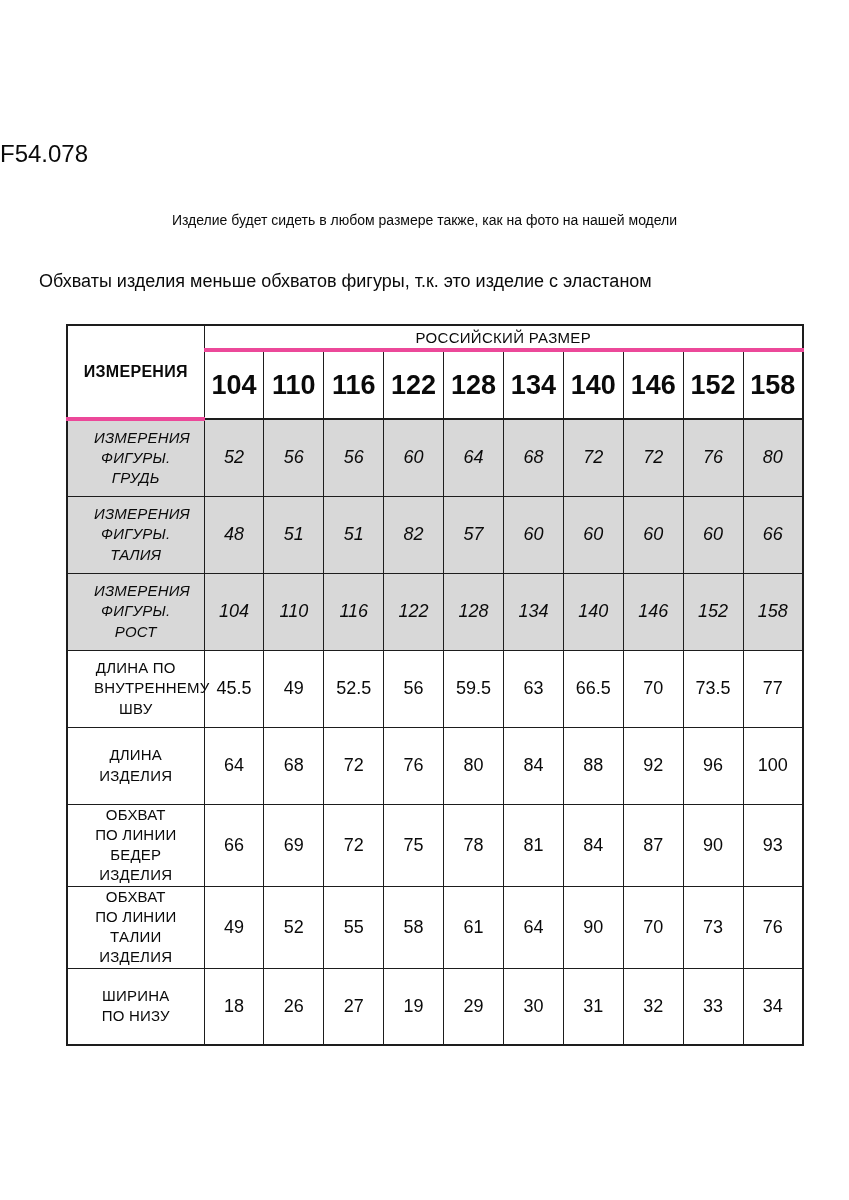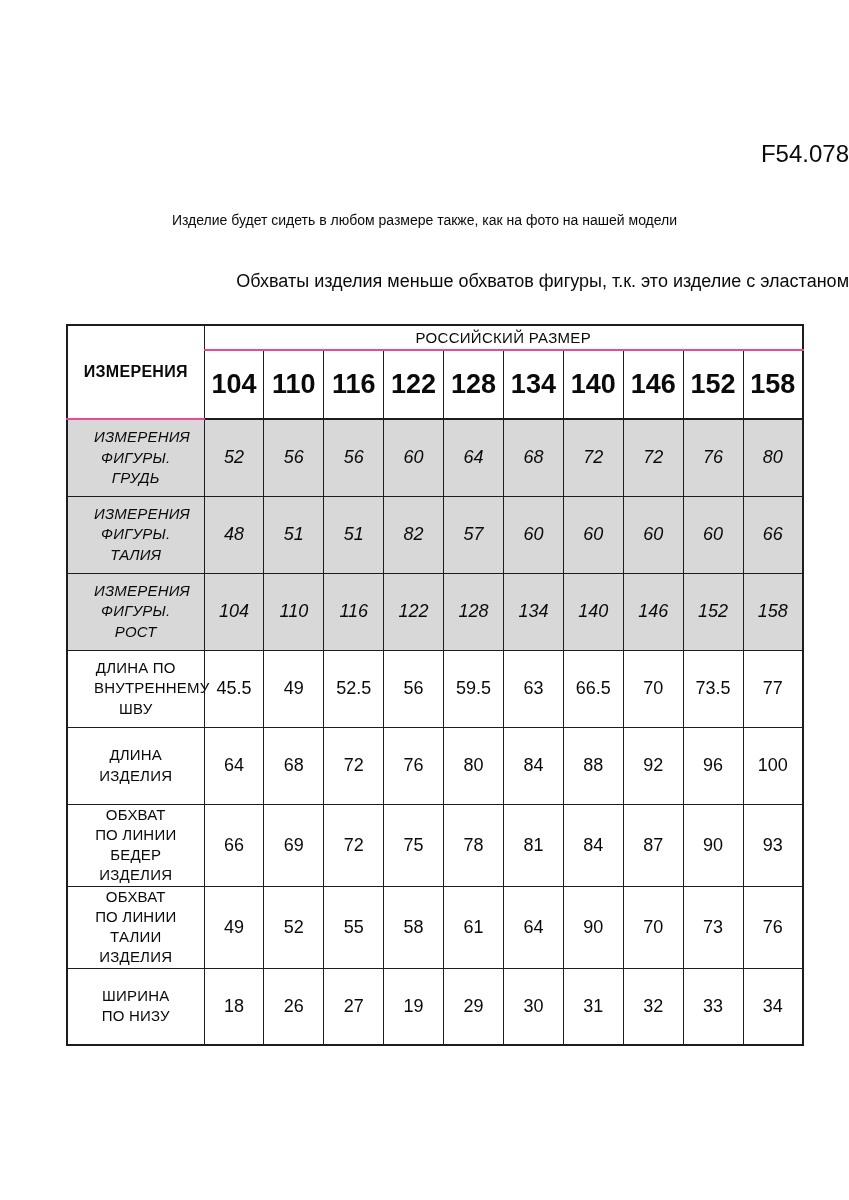--- a/index.html
+++ b/index.html
@@ -17,36 +17,37 @@
   .title {
     font-size: 35px;
     font-weight: 400;
     letter-spacing: 0.5px;
     text-align: center;
     margin: 0;
   }
   .article {
     font-size: 24px;
     font-weight: 400;
-    text-align: right;
+    text-align: left;
     margin-top: 56px;
   }
   .subtitle {
     font-size: 14px;
     font-weight: 400;
     text-align: center;
     line-height: 1.5;
     margin: 42px auto 0;
     width: 700px;
   }
   .note {
     font-size: 18px;
     font-weight: 400;
-    text-align: right;
+    text-align: left;
     margin-top: 40px;
+    padding-left: 39px;
   }
 
   table.size-table {
     border-collapse: collapse;
     table-layout: fixed;
     width: 738px;
     margin: 32px 45px 0 66px;
     border: 2px solid #1d1d1d;
   }
   .size-table th, .size-table td {
@@ -67,21 +68,21 @@
     font-size: 16px;
     font-weight: 700;
     letter-spacing: 0.3px;
   }
   .size-cell {
     height: 69px;
     font-size: 27px;
     font-weight: 700;
     border-bottom: 2px solid #1d1d1d !important;
   }
-  thead tr.group-row th { border-bottom: 2px solid #ec4899; }
+  thead tr.group-row th { border-bottom: 4px solid #ec4899; }
 
   tbody tr { height: 77px; }
   tbody td { border-top: 2px solid #1d1d1d; }
   td.label-cell {
     font-size: 15px;
     line-height: 1.35;
     padding: 0 26px;
     letter-spacing: 0.2px;
   }
   td.value-cell { font-size: 18px; }

